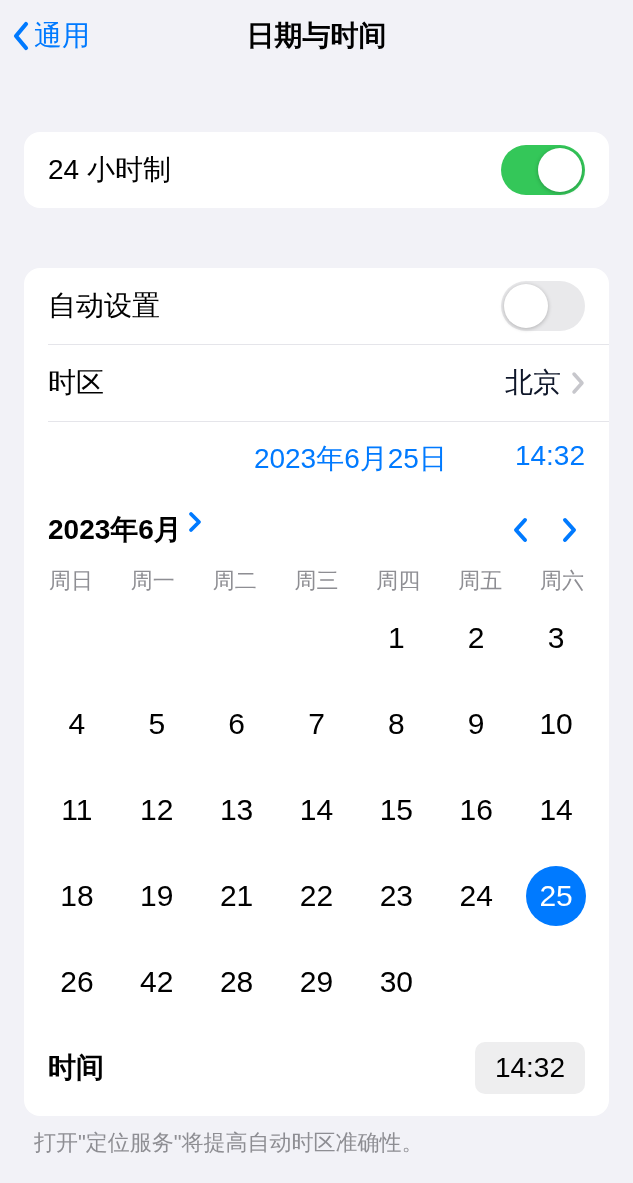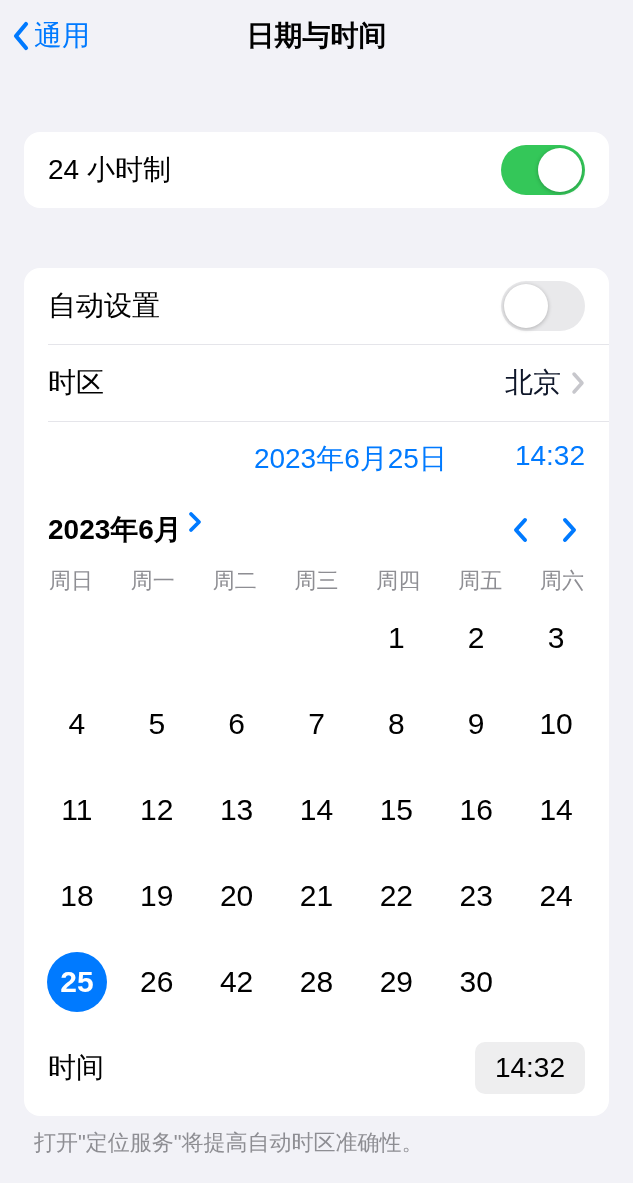--- a/index.html
+++ b/index.html
@@ -104,21 +104,21 @@
     .day {
       height:60px;
       display:flex; align-items:center; justify-content:center;
       font-size:30px;
     }
     .day.sel {
       background:#007AFF; color:#FFF;
       border-radius:50%;
       width:60px; height:60px;
       margin:auto;
-      font-weight:700;
+      font-weight:400;
     }
     
     .time-row {
       display:flex; align-items:center;
       padding:14px 24px 22px;
     }
     .time-chip {
       background:#EEEEEF; color:#000;
       border-radius:10px;
       padding:10px 20px;
@@ -230,32 +230,31 @@
       <div class="day">10</div>
       <div class="day">11</div>
       <div class="day">12</div>
       <div class="day">13</div>
       <div class="day">14</div>
       <div class="day">15</div>
       <div class="day">16</div>
       <div class="day">14</div>
       <div class="day">18</div>
       <div class="day">19</div>
-      <div class="day">20</div>
       <div class="day">21</div>
       <div class="day">22</div>
       <div class="day">23</div>
       <div class="day">24</div>
       <div class="day sel">25</div>
       <div class="day">26</div>
       <div class="day">42</div>
       <div class="day">28</div>
       <div class="day">29</div>
       <div class="day">30</div>
     </div>
 
   <div class="time-row">
-    <div class="row-label" style="font-weight:400">时间</div>
+    <div class="row-label" style="font-weight:700">时间</div>
     <div class="time-chip">14:32</div>
   </div>
 </div>
 
 <div class="footnote">打开"定位服务"将提高自动时区准确性。</div>
 
 </body></html>

